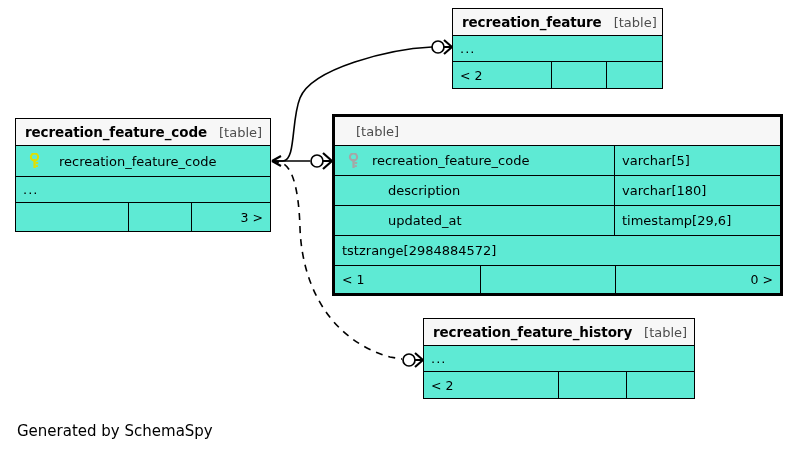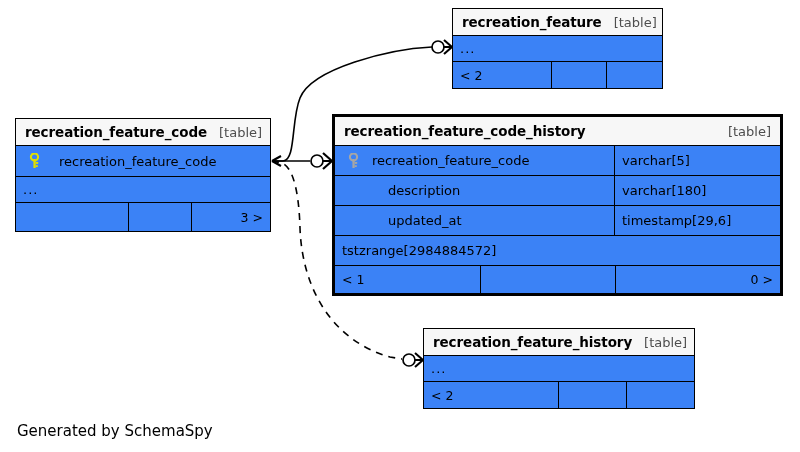--- a/index.html
+++ b/index.html
@@ -26,21 +26,21 @@
   #edges {
     position: absolute;
     left: 0; top: 0;
     width: 800px;
     height: 452px;
     pointer-events: none;
   }
 
   .table-node {
     position: absolute;
-    background: #3b82f6;
+    background: #5eead4;
     box-sizing: border-box;
     border: 1px solid #000000;
   }
   .table-node.emphasis {
     border: 3px solid #000000;
   }
 
   .tbl-title {
     box-sizing: border-box;
     background: #f7f7f7;
@@ -203,21 +203,20 @@
     <div class="ellipsis-row">...</div>
     <div class="footer-row" style="height:28px;">
       <div class="footer-cell" style="flex:0 0 113px;"></div>
       <div class="footer-cell" style="flex:0 0 63px;"></div>
       <div class="footer-cell r" style="flex:1 1 auto;">3 &gt;</div>
     </div>
   </div>
 
   <div class="table-node emphasis" style="left:332px; top:114px; width:451px;">
     <div class="tbl-title">
-      <span class="tname">recreation_feature_code_history</span>
       <span class="ttag">[table]</span>
     </div>
 
     <div class="tbl-row">
       <div class="cell name-cell">
         <span class="keyslot">
           <svg width="11" height="16" viewBox="0 0 11 16" xmlns="http://www.w3.org/2000/svg">
             <circle cx="5.5" cy="4" r="3.6" fill="none" stroke="#a6a6a6" stroke-width="2.1"></circle>
             <rect x="4.4" y="6" width="2.3" height="9" fill="#a6a6a6"></rect>
             <rect x="6.6" y="9" width="2.6" height="1.9" fill="#a6a6a6"></rect>
@@ -249,21 +248,21 @@
       <div class="cell type-cell">tstzrange[2984884572]</div>
     </div>
 
     <div class="footer-row" style="height:27px;">
       <div class="footer-cell" style="flex:0 0 146px;">&lt; 1</div>
       <div class="footer-cell" style="flex:0 0 135px;"></div>
       <div class="footer-cell r" style="flex:1 1 auto;">0 &gt;</div>
     </div>
   </div>
 
-  <div class="table-node" style="left:423px; top:328px; width:272px;">
+  <div class="table-node" style="left:423px; top:318px; width:272px;">
     <div class="tbl-title">
       <span class="tname">recreation_feature_history</span>
       <span class="ttag">[table]</span>
     </div>
     <div class="ellipsis-row">...</div>
     <div class="footer-row">
       <div class="footer-cell" style="flex:0 0 135px;">&lt; 2</div>
       <div class="footer-cell" style="flex:0 0 68px;"></div>
       <div class="footer-cell r" style="flex:1 1 auto;"></div>
     </div>

